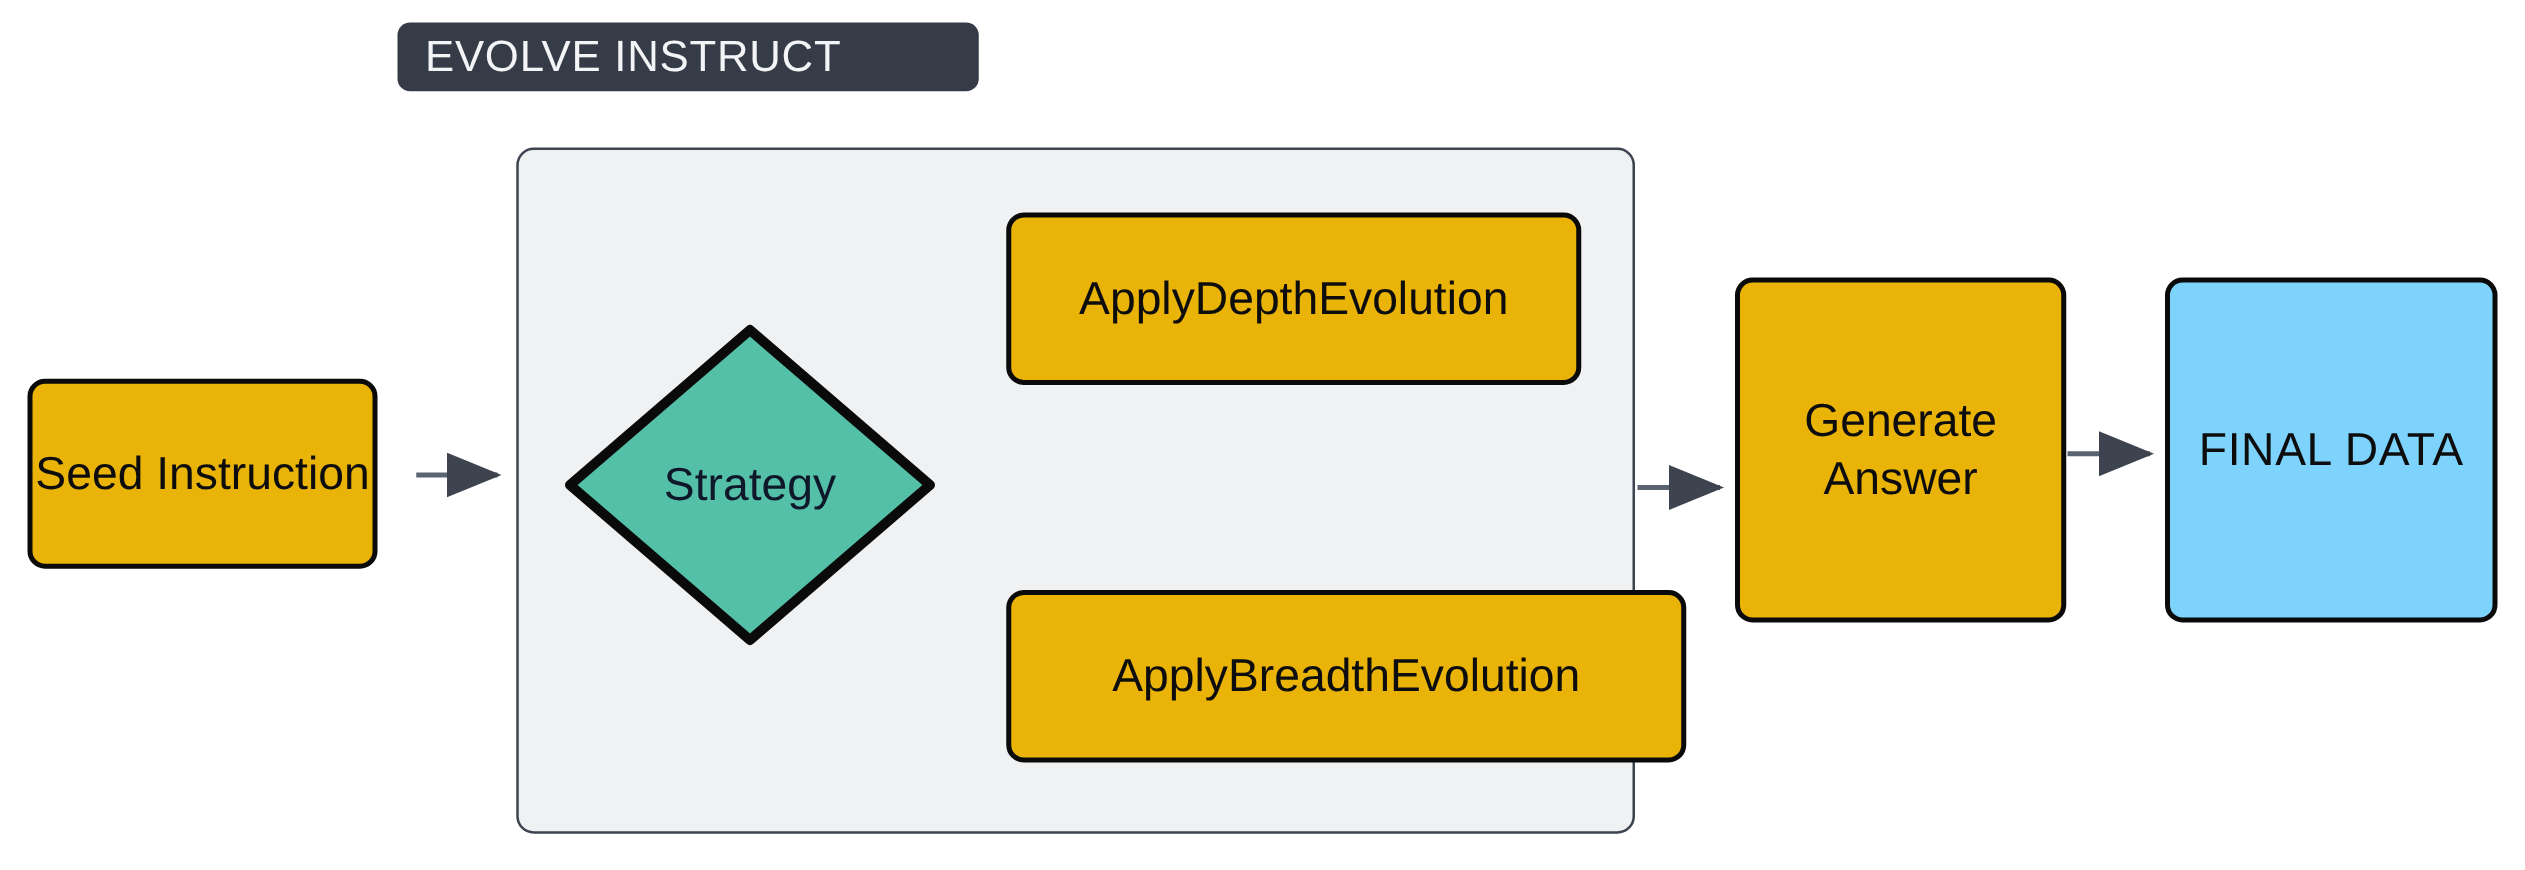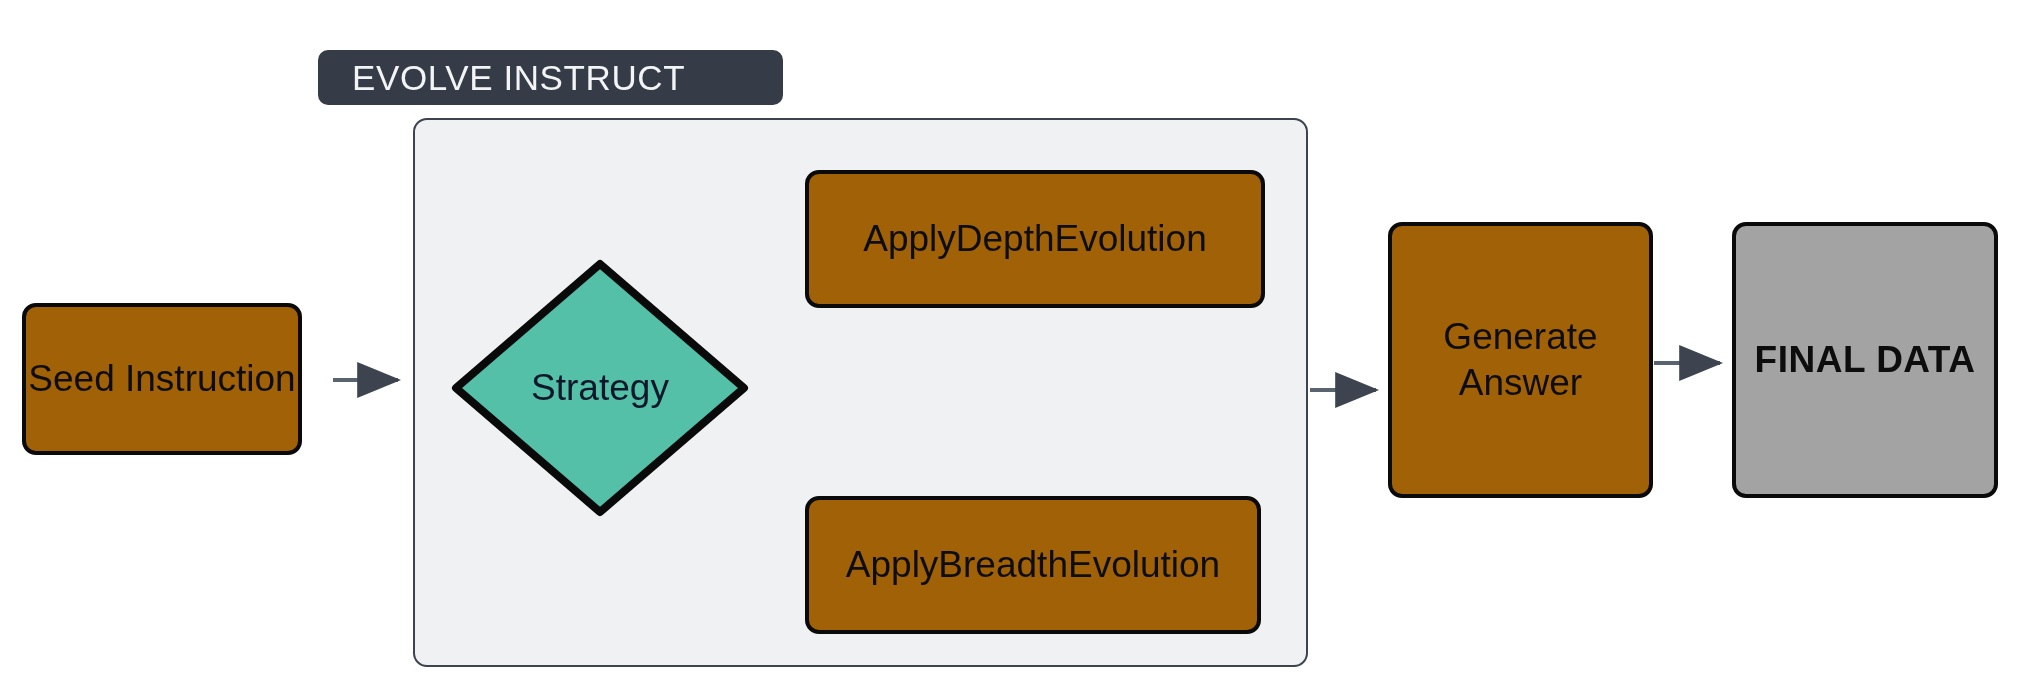--- a/index.html
+++ b/index.html
@@ -52,52 +52,51 @@
     top: 18px;
     width: 465px;
     height: 55px;
     background: #363c47;
     border-radius: 10px;
     color: #f2f4f6;
     font-size: 35px;
     letter-spacing: 0.6px;
     display: flex;
     align-items: center;
-    padding-left: 34px;
+    padding-left: 22px;
     box-sizing: border-box;
-    margin-top: 32px;
   }
 
   
   .node {
     position: absolute;
     box-sizing: border-box;
     border: 4px solid #0a0a0a;
     border-radius: 14px;
-    background: #a16207;
+    background: #eab308;
     color: #0d0d0d;
     display: flex;
     align-items: center;
     justify-content: center;
     text-align: center;
     font-size: 37px;
     line-height: 1.25;
     white-space: pre-line;
   }
 
   .node.white-node {
-    background: #a3a3a3;
-    font-weight: bold;
+    background: #7dd3fc;
+    font-weight: normal;
     letter-spacing: 0.5px;
     text-align: center;
   }
 
   #node-seed        { left: 22px;   top: 303px; width: 280px; height: 152px; }
   #node-depth       { left: 805px;  top: 170px; width: 460px; height: 138px; }
-  #node-breadth     { left: 805px;  top: 472px; width: 456px; height: 138px; margin-top: 24px; }
+  #node-breadth     { left: 805px;  top: 472px; width: 544px; height: 138px; }
   #node-generate    { left: 1388px; top: 222px; width: 265px; height: 276px; }
   #node-final       { left: 1732px; top: 222px; width: 266px; height: 276px; }
 
   
   .diamond-wrap {
     position: absolute;
     left: 450px;
     top: 258px;
     width: 300px;
     height: 260px;

